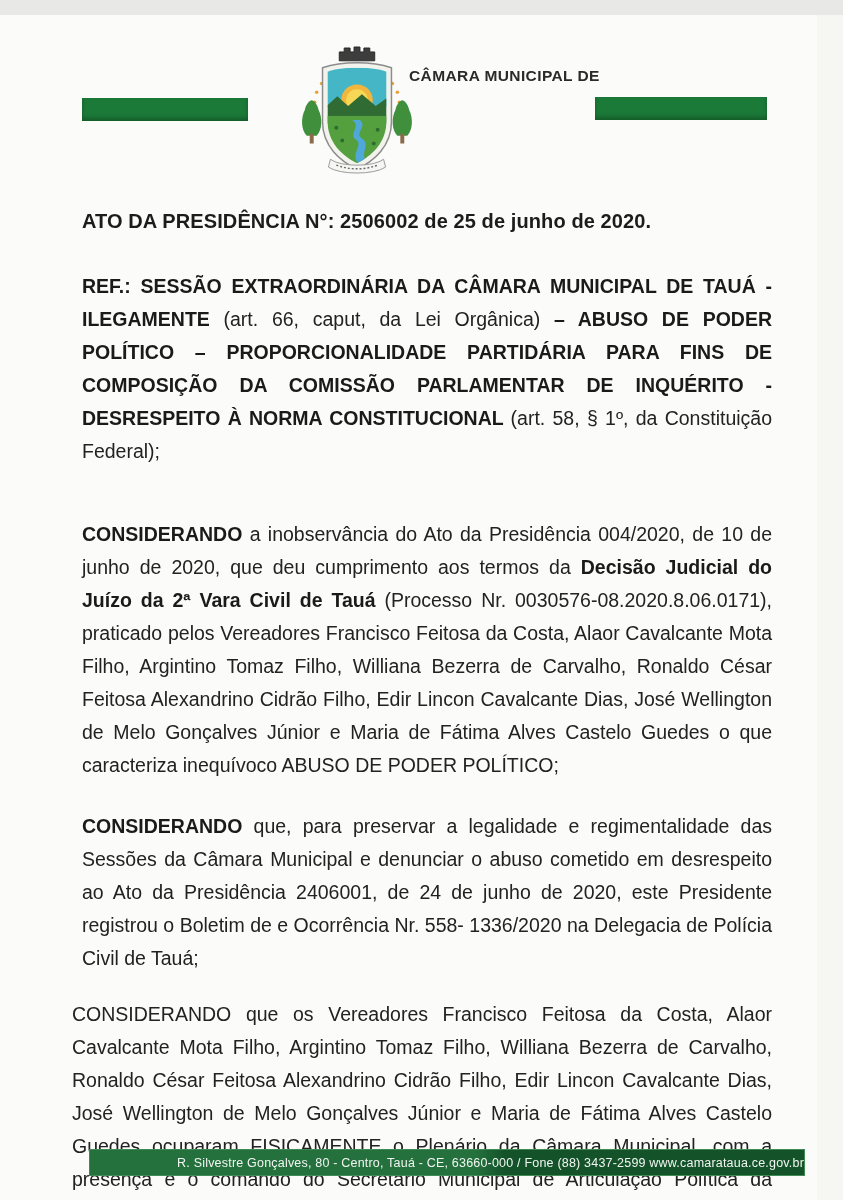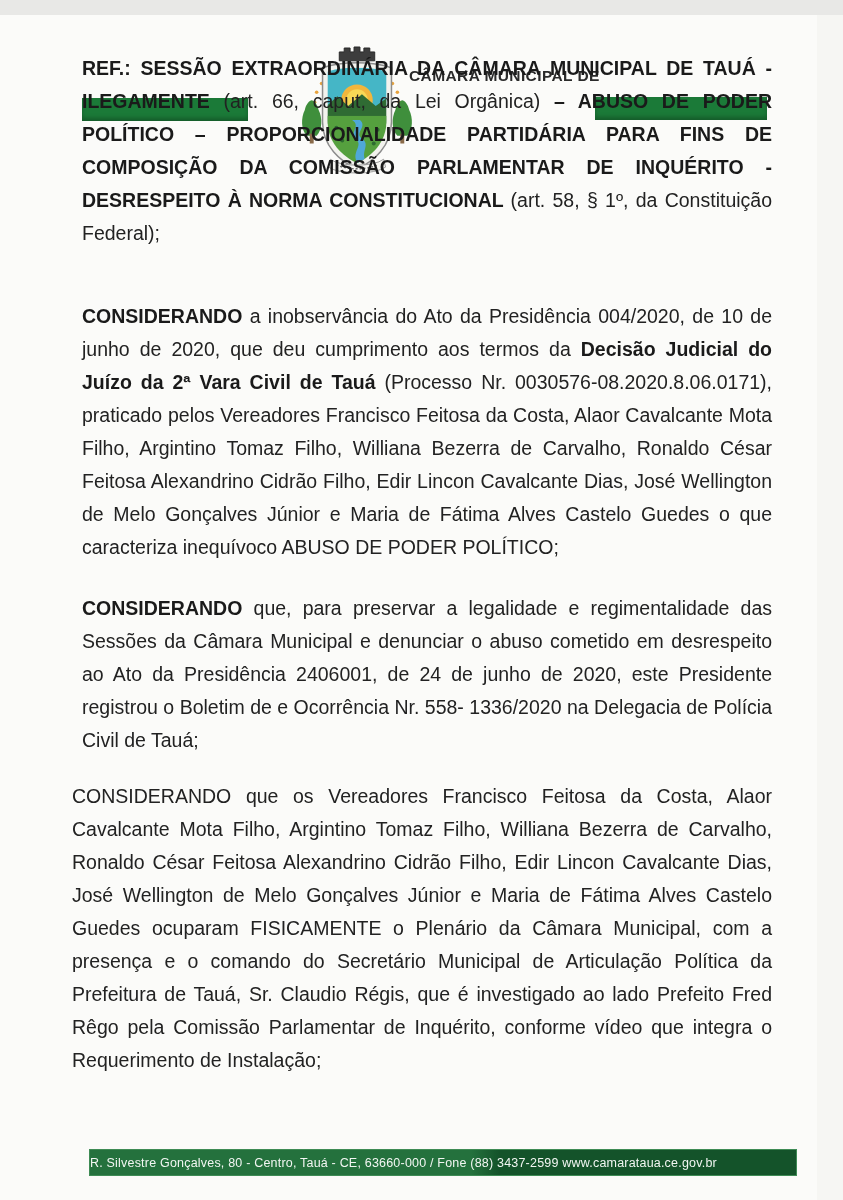--- a/index.html
+++ b/index.html
@@ -43,21 +43,21 @@
   #paragraphs p:nth-child(2){margin-top:50px;}
   #paragraphs p:nth-child(3){margin-top:28px;}
   #paragraphs p:nth-child(4){margin-top:23px;}
   #paragraphs p:nth-child(5){margin-top:26px;}
 
   
   footer{
     position:absolute;left:89px;top:1134px;width:706px;height:25px;
     background:linear-gradient(90deg,#24713d 0%,#24713d 54%,#14532a 58%,#14532a 100%);
     border:1px solid #3e8b55;
-    display:flex;align-items:center;justify-content:flex-start;
+    display:flex;align-items:center;justify-content:flex-end;padding-left:8px;
   }
   footer span{color:#f2f6f2;font-size:12.5px;letter-spacing:.2px;white-space:nowrap;}
 </style>
 </head>
 <body>
 
 <div class="page">
 
   <header>
     <div class="bar bar-left"></div>
@@ -112,20 +112,21 @@
     </div>
 
     <div class="org">
       <div class="org-small">CÂMARA MUNICIPAL DE</div>
     </div>
 
     <div class="bar bar-right"></div>
   </header>
 
   <main>
+    <h1 class="doc-title">ATO DA PRESIDÊNCIA N°: 2506002 de 25 de junho de 2020.</h1>
     <div id="paragraphs">
         <p class="para indent"><b>REF.: SESSÃO EXTRAORDINÁRIA DA CÂMARA MUNICIPAL DE TAUÁ - ILEGAMENTE </b><span>(art. 66, caput, da Lei Orgânica) </span><b>– ABUSO DE PODER POLÍTICO – PROPORCIONALIDADE PARTIDÁRIA PARA FINS DE COMPOSIÇÃO DA COMISSÃO PARLAMENTAR DE INQUÉRITO - DESRESPEITO À NORMA CONSTITUCIONAL </b><span>(art. 58, § 1º, da Constituição Federal);</span></p>
         <p class="para indent"><b>CONSIDERANDO </b><span>a inobservância do Ato da Presidência 004/2020, de 10 de junho de 2020, que deu cumprimento aos termos da </span><b>Decisão Judicial do Juízo da 2ª Vara Civil de Tauá </b><span>(Processo Nr. 0030576-08.2020.8.06.0171), praticado pelos Vereadores Francisco Feitosa da Costa, Alaor Cavalcante Mota Filho, Argintino Tomaz Filho, Williana Bezerra de Carvalho, Ronaldo César Feitosa Alexandrino Cidrão Filho, Edir Lincon Cavalcante Dias, José Wellington de Melo Gonçalves Júnior e Maria de Fátima Alves Castelo Guedes o que caracteriza inequívoco ABUSO DE PODER POLÍTICO;</span></p>
         <p class="para indent"><b>CONSIDERANDO </b><span>que, para preservar a legalidade e regimentalidade das Sessões da Câmara Municipal e denunciar o abuso cometido em desrespeito ao Ato da Presidência 2406001, de 24 de junho de 2020, este Presidente registrou o Boletim de e Ocorrência Nr. 558- 1336/2020 na Delegacia de Polícia Civil de Tauá;</span></p>
         <p class="para"><span>CONSIDERANDO que os Vereadores Francisco Feitosa da Costa, Alaor Cavalcante Mota Filho, Argintino Tomaz Filho, Williana Bezerra de Carvalho, Ronaldo César Feitosa Alexandrino Cidrão Filho, Edir Lincon Cavalcante Dias, José Wellington de Melo Gonçalves Júnior e Maria de Fátima Alves Castelo Guedes ocuparam FISICAMENTE o Plenário da Câmara Municipal, com a presença e o comando do Secretário Municipal de Articulação Política da Prefeitura de Tauá, Sr. Claudio Régis, que é investigado ao lado Prefeito Fred Rêgo pela Comissão Parlamentar de Inquérito, conforme vídeo que integra o Requerimento de Instalação;</span></p>
       </div>
   </main>
 
   <footer>
     <span>R. Silvestre Gonçalves, 80 - Centro, Tauá - CE, 63660-000 / Fone (88) 3437-2599 www.camarataua.ce.gov.br</span>

